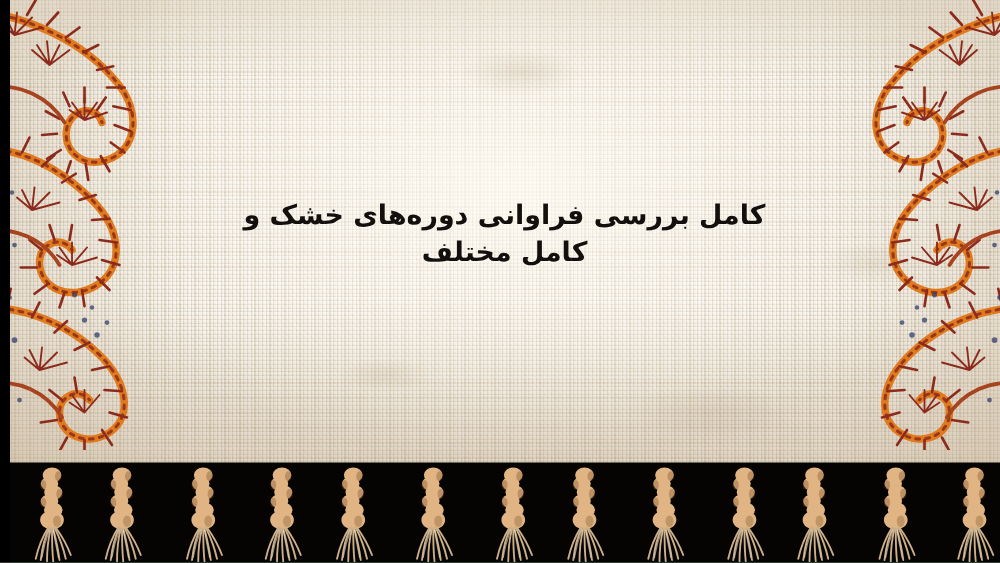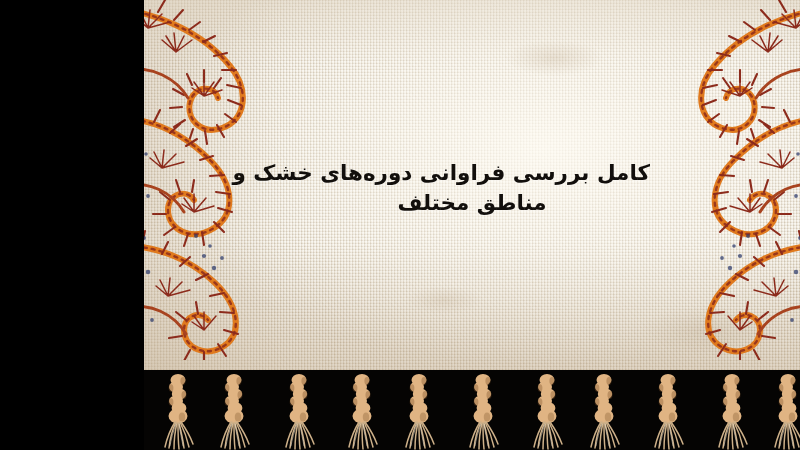--- a/index.html
+++ b/index.html
@@ -1,19 +1,19 @@
 <!DOCTYPE html>
 <html lang="fa" dir="rtl"><head>
 <meta charset="utf-8">
 <title>Embroidered Textile Title Slide</title>
 <style>
   html,body{margin:0;padding:0;background:#000;}
   #stage{
     position:relative;
-    width:656px;height:450px;
+    width:792px;height:450px;
     overflow:hidden;
     background:#0f766e;
     font-family:"DejaVu Sans","Liberation Sans",sans-serif;
   }
 
   
   .fabric{
     position:absolute;left:0;top:0;width:800px;height:392px;
     background-color:#e6ddcb;
     background-image:
@@ -812,16 +812,16 @@
                 <path d="M23 52 C24 60 26 68 27 74"></path>
               </g>
             </g>
           </svg>
         </div>
       </div>
   </div>
 
   <div class="title">
     <span class="ln">کامل بررسی فراوانی دوره‌های خشک و</span>
-    <span class="ln">مناطق مختلف</span>
+    <span class="ln">کامل مختلف</span>
   </div>
 
 </div>
 
 </body></html>

